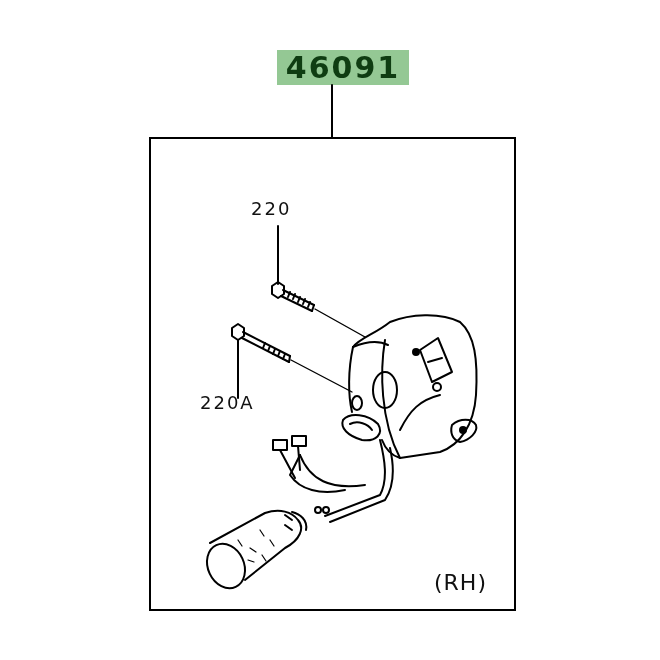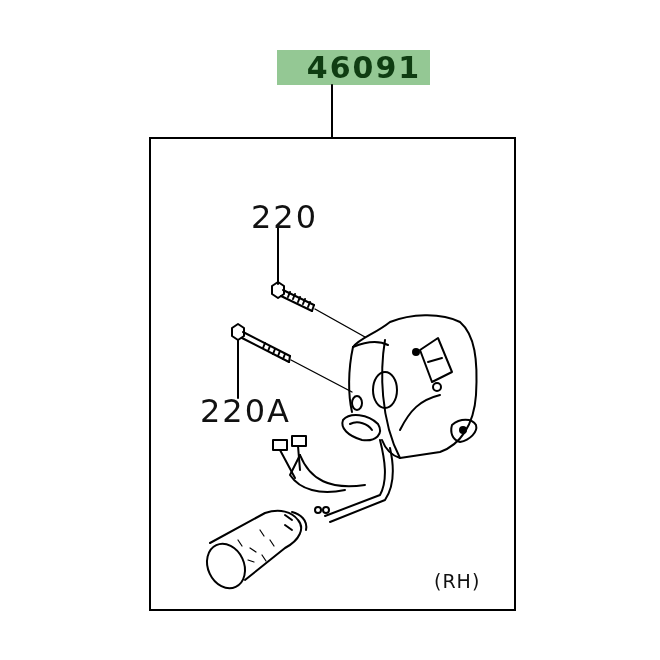--- a/index.html
+++ b/index.html
@@ -1,19 +1,19 @@
 <!DOCTYPE html>
 <html><head>
 <meta charset="utf-8">
 <style>
   html, body { margin:0; padding:0; background:#ffffff; }
   body { width:660px; height:660px; position:relative; overflow:hidden; font-family:"Liberation Sans", sans-serif; }
-  .part-badge { position:absolute; left:277px; top:50px; width:132px; height:35px; background:#94c894; color:#0f3d12; font-weight:bold; font-size:30px; letter-spacing:2px; display:flex; align-items:center; justify-content:center; font-family:"DejaVu Sans", sans-serif;padding-left:21px; }
+  .part-badge { position:absolute; left:277px; top:50px; width:132px; height:35px; background:#94c894; color:#0f3d12; font-weight:bold; font-size:30px; letter-spacing:2px; display:flex; align-items:center; justify-content:center; font-family:"DejaVu Sans", sans-serif; }
   .frame { position:absolute; left:149px; top:137px; width:367px; height:474px; border:2px solid #000; box-sizing:border-box; }
-  .label { position:absolute; font-family:"DejaVu Sans", sans-serif; font-size:32px; color:#111; letter-spacing:2px; }
+  .label { position:absolute; font-family:"DejaVu Sans", sans-serif; font-size:18px; color:#111; letter-spacing:2px; }
   svg.art { position:absolute; left:0; top:0; }
 </style>
 </head>
 <body>
 
 <div class="part-badge">46091</div>
 <div class="frame"></div>
 
 <svg class="art" width="660" height="660" viewBox="0 0 660 660">
   <g fill="none" stroke="#000" stroke-width="2" stroke-linecap="round" stroke-linejoin="round">
@@ -78,13 +78,13 @@
       <ellipse cx="226" cy="566" rx="18" ry="23" transform="rotate(-25 226 566)"></ellipse>
       <path d="M292 512 C300 514 308 520 306 530"></path>
       <path d="M285 515 L292 520 M285 525 L292 530"></path>
       <path d="M238 540 l4 6 M250 548 l6 4 M260 530 l4 6 M270 540 l4 6 M248 560 l6 2 M262 555 l4 6" stroke-width="1.2"></path>
     </g>
   </g>
 </svg>
 
 <div class="label" style="left:251px;top:198px;">220</div>
 <div class="label" style="left:200px;top:392px;">220A</div>
-<div class="label" style="left:434px;top:570px;font-size:19px;letter-spacing:1px;">(RH)</div>
+<div class="label" style="left:434px;top:570px;font-size:22px;letter-spacing:1px;">(RH)</div>
 
 </body></html>

